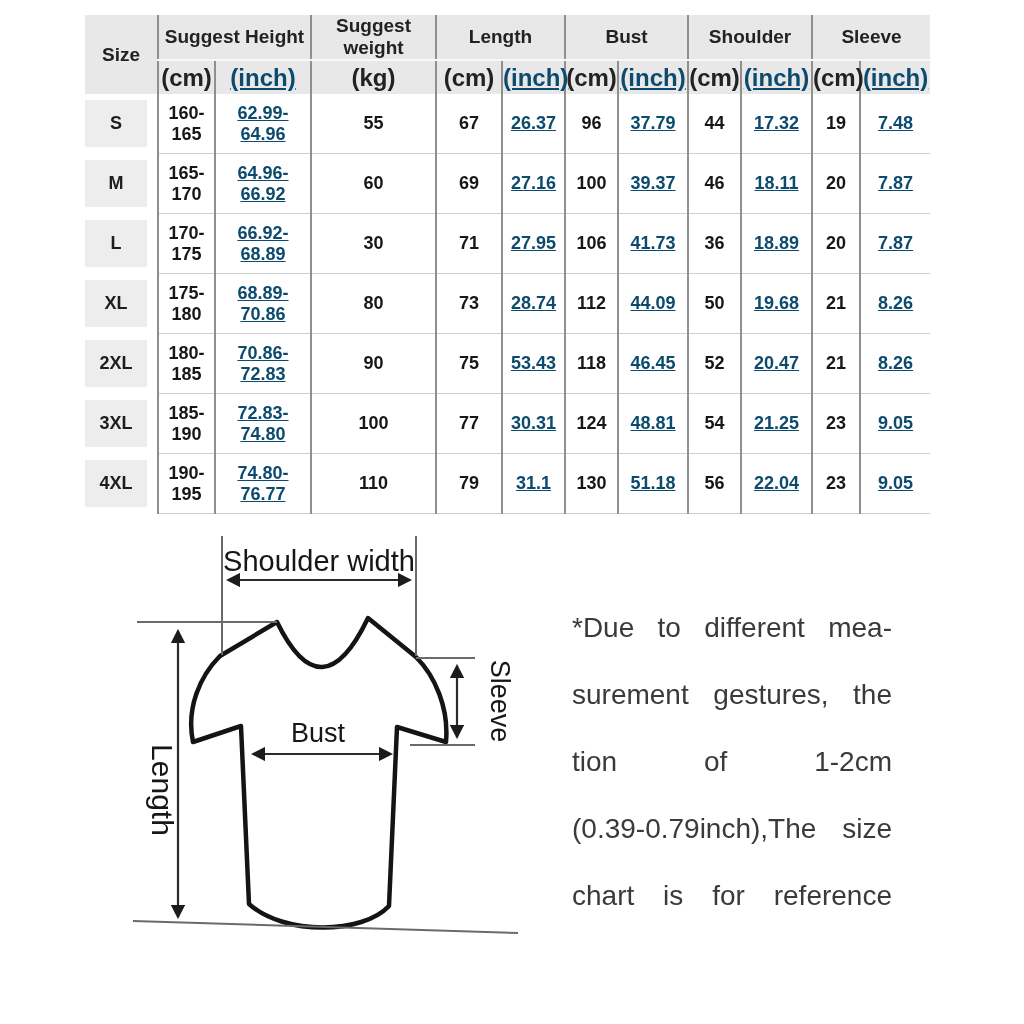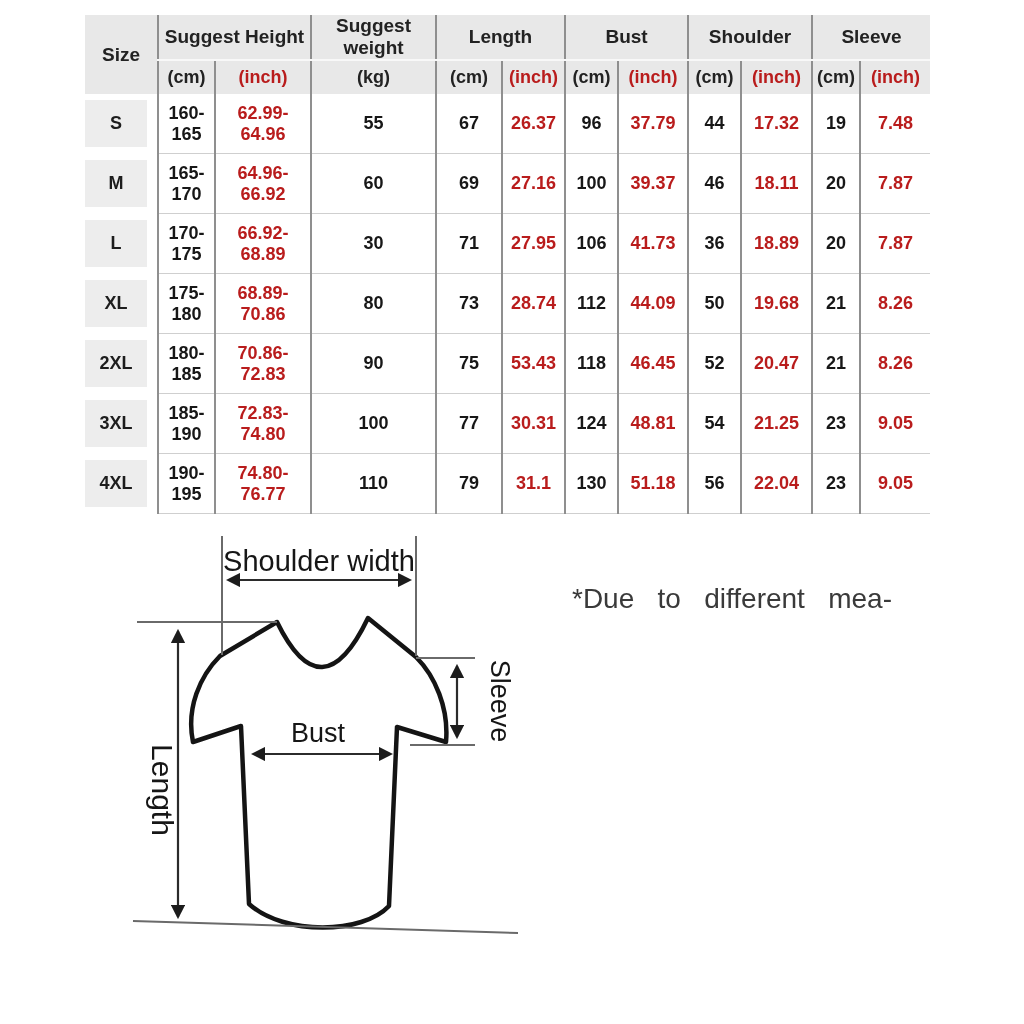--- a/index.html
+++ b/index.html
@@ -5,43 +5,43 @@
   html,body{margin:0;padding:0;background:#ffffff;}
   #page{position:relative;width:1024px;height:1024px;background:#ffffff;overflow:hidden;
         font-family:"Liberation Sans", sans-serif;color:#1d1d1d;}
 
   
   #table-wrap{position:absolute;left:85px;top:15px;}
   table.size-chart{border-collapse:collapse;table-layout:fixed;width:845px;}
   table.size-chart th,table.size-chart td{padding:0;text-align:center;vertical-align:middle;}
   thead th{background:#e8e8e8;font-weight:bold;color:#222;}
   tr.grp-row th{height:40px;font-size:19px;}
-  tr.unit-row th{height:33px;font-size:18px;}
+  tr.unit-row th{height:33px;font-size:24px;}
   th.vline,td.vline{border-left:2px solid #8f8f8f;}
   tr.grp-row th.grp{border-bottom:2px solid #f8f8f8;}
   tbody td{height:59px;font-size:18px;font-weight:600;color:#171717;}
   tbody tr + tr td{border-top:1px solid #cfcfcf;}
   tbody tr:last-child td{border-bottom:1px solid #cfcfcf;}
   tbody tr + tr td.size-td,tbody tr:last-child td.size-td{border-top:none;border-bottom:none;}
-  td.red, th.red{color:#b91c1c;}
+  td.red, th.red{color:#0c4a6e;text-decoration:underline;}
   td.size-td{background:transparent;}
   .size-chip{margin:6px 10px 6px 0;height:47px;line-height:47px;background:#ededed;
              font-weight:bold;font-size:18px;color:#1d1d1d;}
 
   
   #diagram{position:absolute;left:85px;top:530px;}
   .shirt{fill:none;stroke:#141414;stroke-width:4.5;stroke-linejoin:round;}
   .dim{stroke:#2b2b2b;stroke-width:2.2;fill:none;}
   .tick{stroke:#6a6a6a;stroke-width:2;fill:none;}
   .dlabel{fill:#161616;font-family:"Liberation Sans",sans-serif;}
 
   
   #note{position:absolute;left:572px;top:580px;width:320px;font-size:28px;line-height:38px;
         color:#3a3a3a;}
-  .note-line{text-align:justify;text-align-last:justify;white-space:nowrap;}
+  .note-line{text-align:justify;text-align-last:justify;white-space:nowrap;margin-top:29px;}
   .note-line.last{text-align-last:left;}
 </style>
 </head>
 <body>
 
 <div id="page">
 
   <div id="table-wrap">
     <table class="size-chart">
       <colgroup>
@@ -232,15 +232,19 @@
     <line class="tick" x1="325" y1="215" x2="390" y2="215"></line>
     <line class="dim" x1="372" y1="136" x2="372" y2="207" marker-start="url(#ah)" marker-end="url(#ah)"></line>
     <text class="dlabel" font-size="27" text-anchor="middle" x="406" y="171" transform="rotate(90 406 171)">Sleeve</text>
 
     <text class="dlabel" x="233" y="212" text-anchor="middle" font-size="27">Bust</text>
     <line class="dim" x1="168" y1="224" x2="306" y2="224" marker-start="url(#ah)" marker-end="url(#ah)"></line>
   </svg>
 
   <div id="note">
     <div class="note-line">*Due to different mea-</div>
+    <div class="note-line">surement gestures, the</div>
+    <div class="note-line">tion of 1-2cm</div>
+    <div class="note-line">(0.39-0.79inch),The size</div>
+    <div class="note-line">chart is for reference</div>
   </div>
 
 </div>
 
 </body></html>

